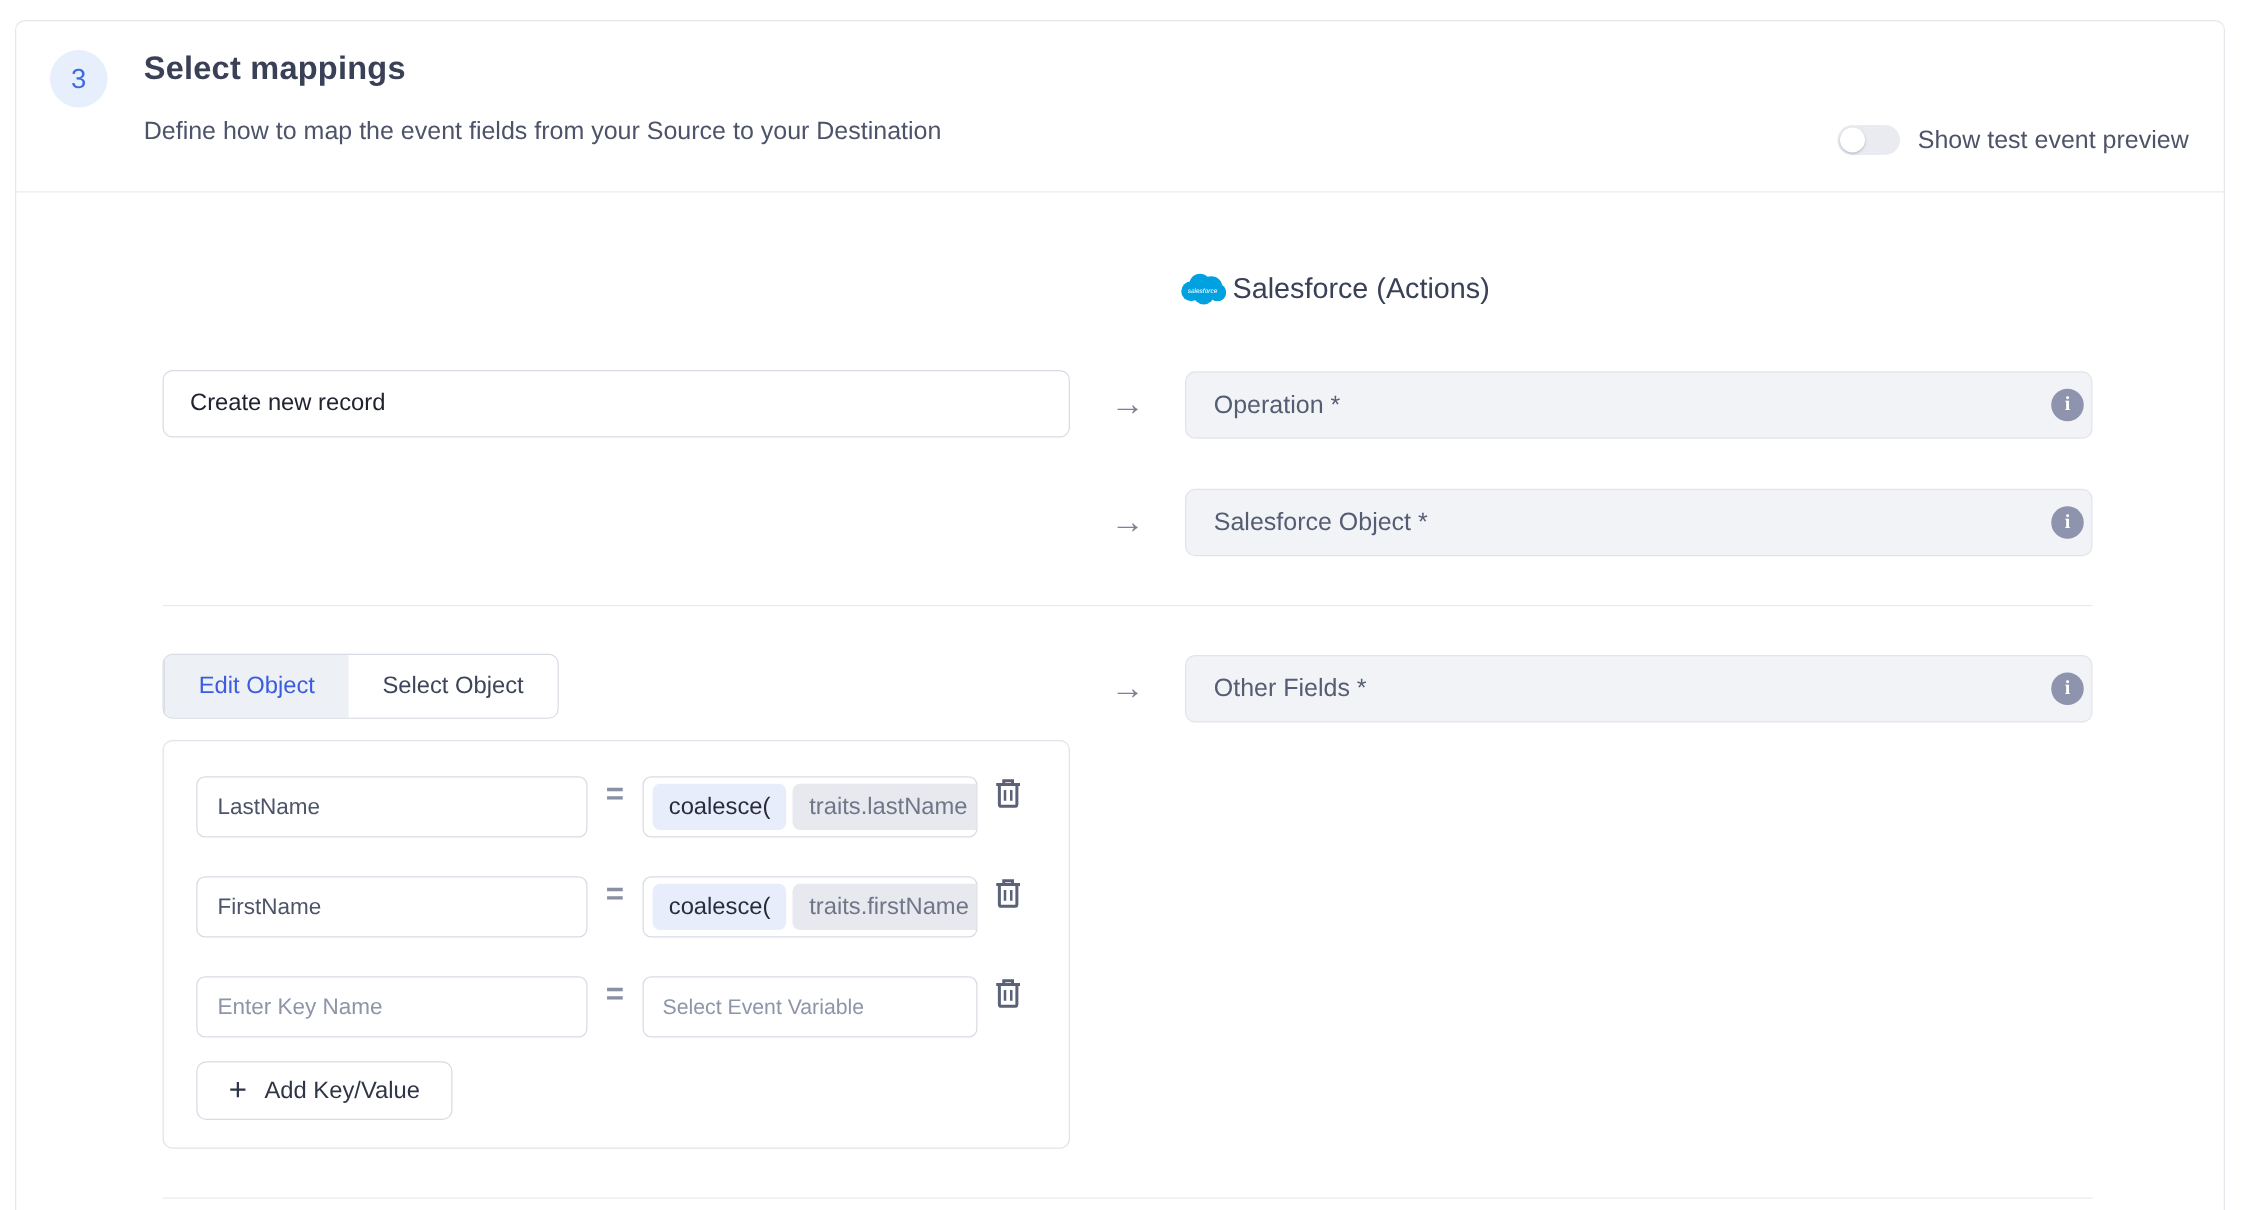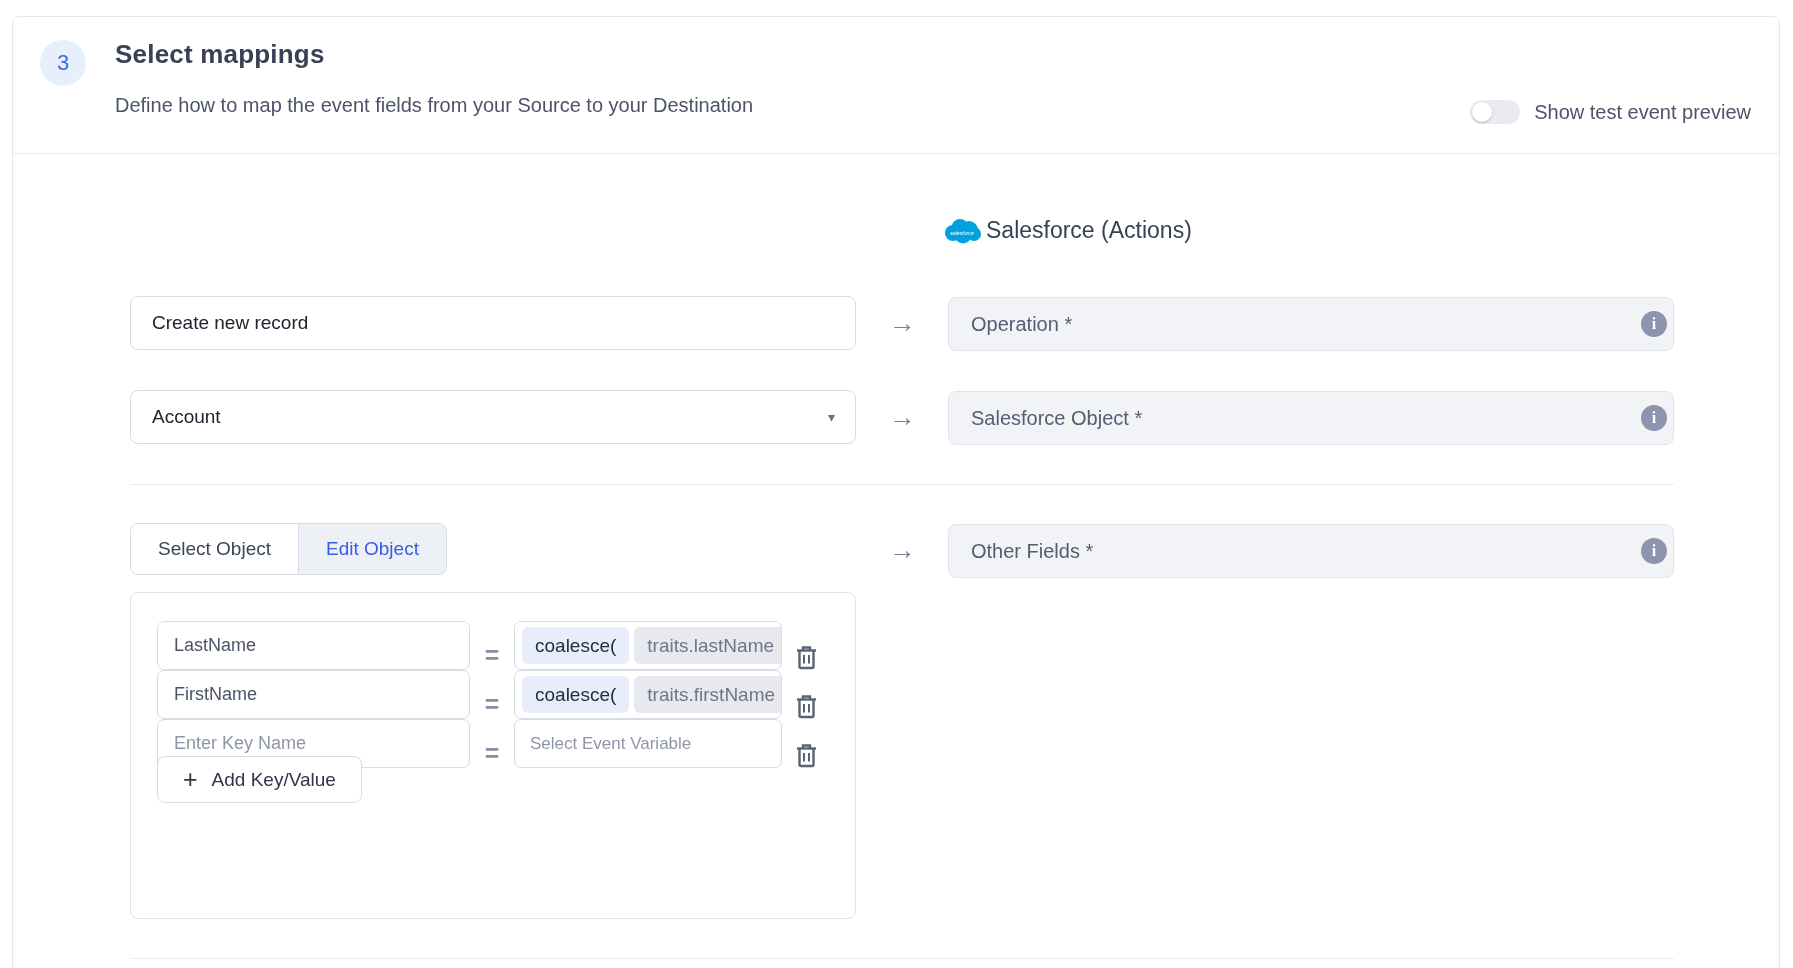--- a/index.html
+++ b/index.html
@@ -56,21 +56,21 @@
 
   
   .tabs { display:inline-flex; border:1px solid #d7dbe3; border-radius:8px; overflow:hidden; height:52px; }
   .tab { display:flex; align-items:center; padding:0 27px; font-size:19px; cursor:pointer; }
   .tab-inactive { background:#fff; color:#3c4559; }
   .tab-active { background:#edf0f5; color:#3b5ce0; border-left:1px solid #d7dbe3; }
 
   
   .kv-card { width:726px; height:327px; border:1px solid #e0e3e9; border-radius:8px;
              background:#fff; padding:28px 0 0 26px; }
-  .kv-row { display:flex; align-items:flex-end; height:49px; }
+  .kv-row { display:flex; align-items:flex-start; height:49px; margin-bottom:31px; }
   .kv-key { width:313px; height:49px; border:1px solid #d7dbe3; border-radius:7px;
             font-family:"Liberation Sans", sans-serif; font-size:18px; color:#4d5469;
             padding:0 16px; outline:none; background:#fff; }
   .kv-key::placeholder, .kv-value-input::placeholder { color:#8f95a9; opacity:1; }
   .kv-equals { width:44px; text-align:center; font-size:25px; font-weight:700; color:#8a90a3; }
   .kv-value { width:268px; height:49px; border:1px solid #d7dbe3; border-radius:7px;
               background:#fff; display:flex; align-items:center; padding:0 0 0 7px;
               overflow:hidden; white-space:nowrap; }
   .chip { display:inline-flex; align-items:center; height:37px; border-radius:6px;
           font-size:19px; padding:0 13px; flex:none; }
@@ -118,35 +118,31 @@
       <span class="dest-name">Salesforce (Actions)</span>
     </div>
 
     <input class="src-input abs" style="left: 117px; top: 279px;" value="Create new record">
     <div class="flow-arrow abs" style="left:872px; top:291px;">→</div>
     <div class="target-field abs" style="left:935px; top:280px;">
       <span class="target-label">Operation *</span>
       <span class="info-icon">i</span>
     </div>
 
-    <div class="src-select abs" style="left:117px; top:373px;">
-      <span>Account</span>
-      <span class="caret">▾</span>
-    </div>
     <div class="flow-arrow abs" style="left:872px; top:385px;">→</div>
     <div class="target-field abs" style="left:935px; top:374px;">
       <span class="target-label">Salesforce Object *</span>
       <span class="info-icon">i</span>
     </div>
 
     <div class="divider abs" style="left:117px; top:467px; width:1544px;"></div>
 
     <div class="tabs abs" style="left:117px; top:506px;">
+      <div class="tab tab-active">Edit Object</div>
       <div class="tab tab-inactive">Select Object</div>
-      <div class="tab tab-active">Edit Object</div>
     </div>
 
     <div class="flow-arrow abs" style="left:872px; top:518px;">→</div>
     <div class="target-field abs" style="left:935px; top:507px;">
       <span class="target-label">Other Fields *</span>
       <span class="info-icon">i</span>
     </div>
 
     <div class="kv-card abs" style="left:117px; top:575px;">
 

